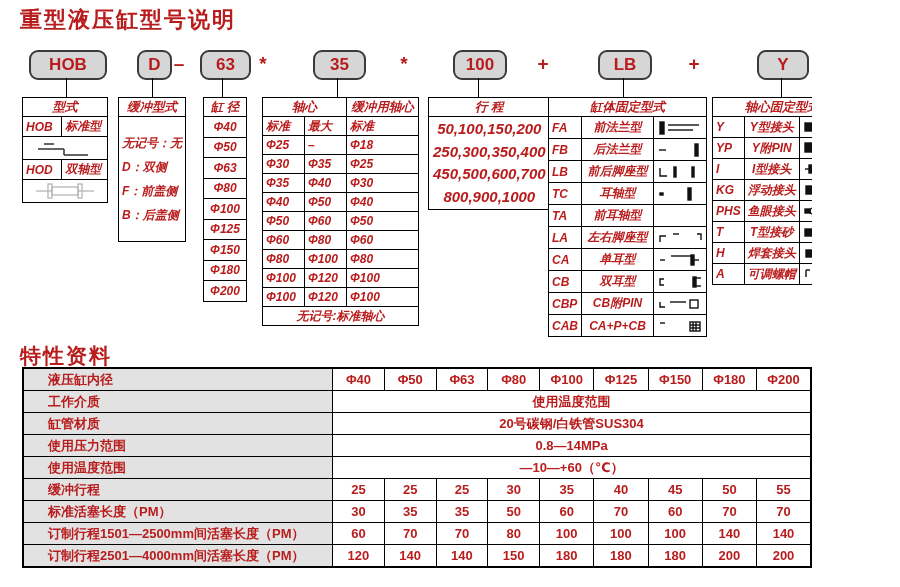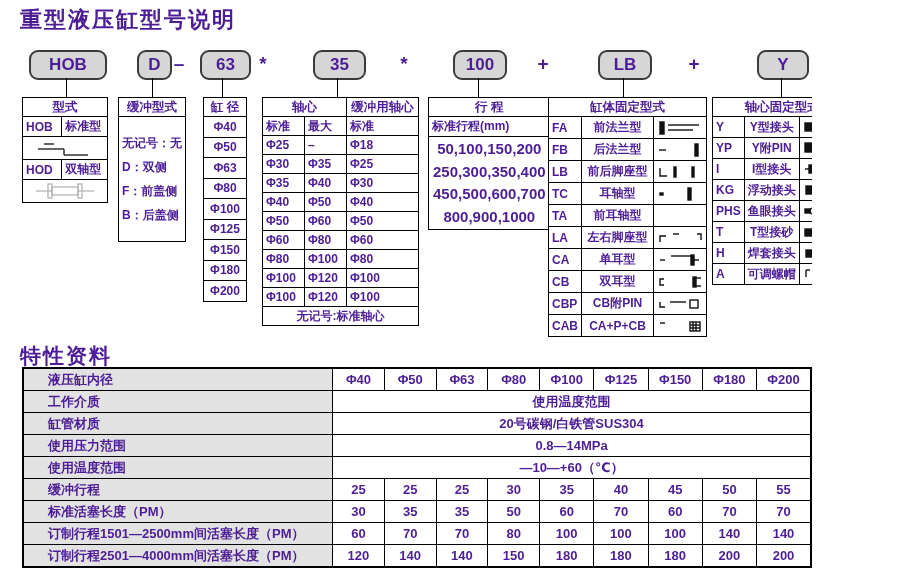--- a/index.html
+++ b/index.html
@@ -1,35 +1,35 @@
 <!DOCTYPE html>
 <html><head>
 <meta charset="utf-8">
 <style>
   html,body{margin:0;padding:0;background:#fff;}
   .page{position:relative;width:812px;height:587px;background:#fff;overflow:hidden;
-        font-family:"Liberation Sans","DejaVu Sans",sans-serif;color:#4c1d95;}
+        font-family:"Liberation Sans","DejaVu Sans",sans-serif;color:#b91c1c;}
   .title{position:absolute;left:20px;top:5px;font-size:22px;font-weight:900;letter-spacing:2px;}
   .spec-title{position:absolute;left:20px;top:342px;font-size:21px;font-weight:900;letter-spacing:2px;}
 
   
   .mbox{position:absolute;top:50px;height:26px;border:2px solid #3a3a3a;border-radius:9px;
         background:#d6d6d6;display:flex;align-items:center;justify-content:center;
         font-weight:bold;font-size:17px;}
   .b1{left:29px;width:74px}.b2{left:137px;width:31px}.b3{left:200px;width:47px}
   .b4{left:313px;width:49px}.b5{left:453px;width:50px}.b6{left:598px;width:50px}
   .b7{left:757px;width:48px}
   .sep{position:absolute;top:50px;height:28px;width:16px;display:flex;align-items:center;
        justify-content:center;font-weight:900;font-size:19px;}
   .s1{left:171px}.s2{left:255px}.s3{left:396px}.s4{left:535px}.s5{left:686px}
   .vline{position:absolute;top:78px;height:19px;width:1px;background:#000;}
   .c1{left:66px}.c2{left:152px}.c3{left:222px}.c4{left:337px}.c5{left:478px}.c6{left:623px}.c7{left:781px}
 
   
-  .ttab{position:absolute;border-collapse:collapse;background:#fff;font-weight:bold;}
+  .ttab{position:absolute;border-collapse:collapse;background:#fff;font-weight:bold;font-style:italic;}
   .ttab td{border:1px solid #000;font-size:12px;padding:0 3px;height:19px;white-space:nowrap;
            vertical-align:middle;}
   .ttab .th{text-align:center;font-size:12.5px;height:18px;}
   .ctr{text-align:center;}
   .icon-cell{text-align:center;height:24px;}
 
   .t-type{left:22px;top:97px;width:86px;}
   .t-type td{height:19px}
   .t-cushion{left:118px;top:97px;width:68px;}
   .t-cushion .opts{padding:14px 3px;height:auto;}
@@ -249,23 +249,20 @@
         </tr>
       </tfoot>
   </table>
 
   <table class="ttab t-stroke">
     <tbody>
         <tr>
       <td class="th">行 程</td>
         </tr>
     <tr>
-      <td>标准行程(mm)</td>
-        </tr>
-    <tr>
       <td class="opts">
         <div>50,100,150,200</div>
         <div>250,300,350,400</div>
         <div>450,500,600,700</div>
         <div>800,900,1000</div>
       </td>
         </tr>
   </tbody>
     </table>
 

